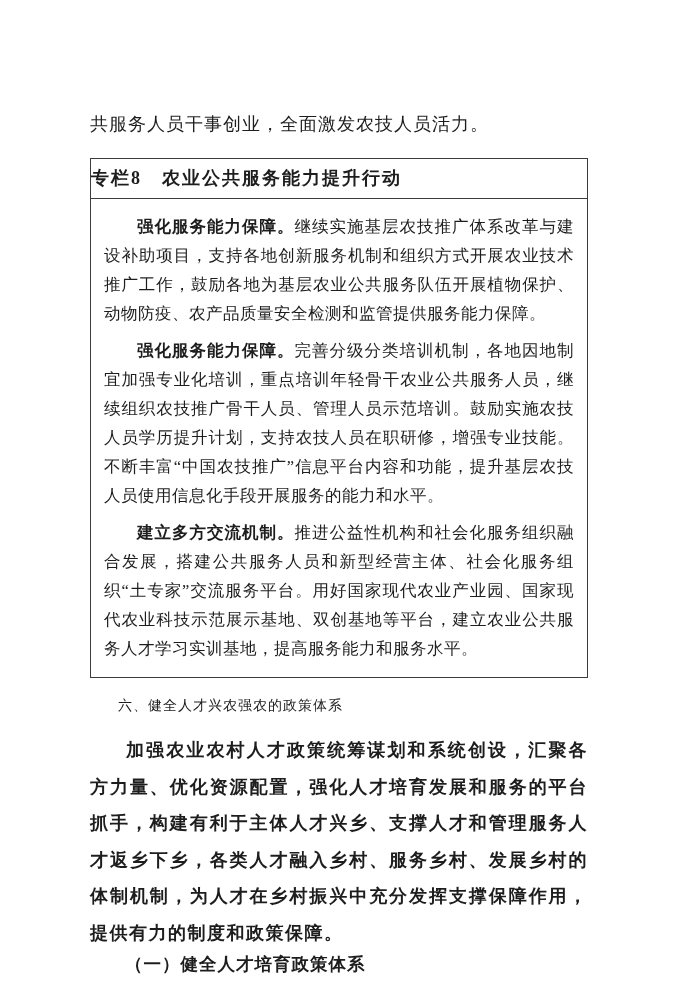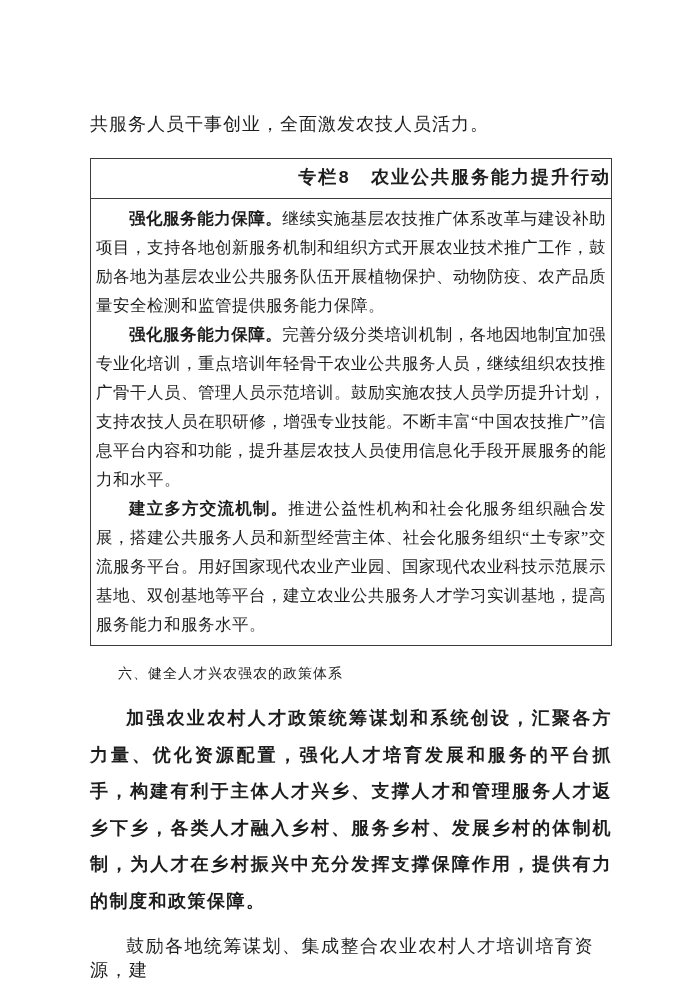--- a/index.html
+++ b/index.html
@@ -2,49 +2,49 @@
 <html><head>
 <meta charset="utf-8">
 <style>
   * { box-sizing: border-box; }
   html, body { margin: 0; padding: 0; background: #ffffff; }
   .page {
     position: relative;
     width: 700px;
     height: 990px;
     background: #ffffff;
-    padding: 112px 88px 0 90px;
+    padding: 112px 112px 0 90px;
     font-family: "Liberation Serif", "DejaVu Serif", serif;
     color: #1d1d1d;
     overflow: hidden;
   }
   .intro-line {
     margin: 0;
     font-size: 18px;
     line-height: 24px;
     letter-spacing: 1px;
   }
   .column-box {
     margin-top: 22px;
     border: 1px solid #3c3c3c;
   }
   .column-box-title {
-    font-family: Liberation Mono, monospace;
+    font-family: Liberation Serif, serif;
     font-weight: bold;
     font-size: 18px;
-    text-align: right;
+    text-align: left;
     line-height: 39px;
     letter-spacing: 2px;
     border-bottom: 1px solid #3c3c3c;
   }
   .column-box-body {
     padding: 5px 5px 6px 5px;
   }
   .column-box-body p {
-    margin: 0;
+    margin: 8px;
     font-size: 16.5px;
     line-height: 29px;
     text-indent: 2em;
     text-align: justify;
     letter-spacing: 0.5px;
   }
   .para-lead { font-weight: bold; }
   .section-heading {
     margin: 16px 0 8px 0;
     font-family: "Liberation Sans", "DejaVu Sans", sans-serif;
@@ -92,16 +92,17 @@
       <p><span class="para-lead">强化服务能力保障。</span><span>继续实施基层农技推广体系改革与建设补助项目，支持各地创新服务机制和组织方式开展农业技术推广工作，鼓励各地为基层农业公共服务队伍开展植物保护、动物防疫、农产品质量安全检测和监管提供服务能力保障。</span></p>
       <p><span class="para-lead">强化服务能力保障。</span><span>完善分级分类培训机制，各地因地制宜加强专业化培训，重点培训年轻骨干农业公共服务人员，继续组织农技推广骨干人员、管理人员示范培训。鼓励实施农技人员学历提升计划，支持农技人员在职研修，增强专业技能。不断丰富“中国农技推广”信息平台内容和功能，提升基层农技人员使用信息化手段开展服务的能力和水平。</span></p>
       <p><span class="para-lead">建立多方交流机制。</span><span>推进公益性机构和社会化服务组织融合发展，搭建公共服务人员和新型经营主体、社会化服务组织“土专家”交流服务平台。用好国家现代农业产业园、国家现代农业科技示范展示基地、双创基地等平台，建立农业公共服务人才学习实训基地，提高服务能力和服务水平。</span></p>
     </div>
   </div>
 
   <h2 class="section-heading">六、健全人才兴农强农的政策体系</h2>
 
   <p class="section-para">加强农业农村人才政策统筹谋划和系统创设，汇聚各方力量、优化资源配置，强化人才培育发展和服务的平台抓手，构建有利于主体人才兴乡、支撑人才和管理服务人才返乡下乡，各类人才融入乡村、服务乡村、发展乡村的体制机制，为人才在乡村振兴中充分发挥支撑保障作用，提供有力的制度和政策保障。</p>
 
+  <h3 class="subsection-heading">（一）健全人才培育政策体系</h3>
 
   <p class="subsection-para">鼓励各地统筹谋划、集成整合农业农村人才培训培育资源，建</p>
 
 </div>
 
 </body></html>

